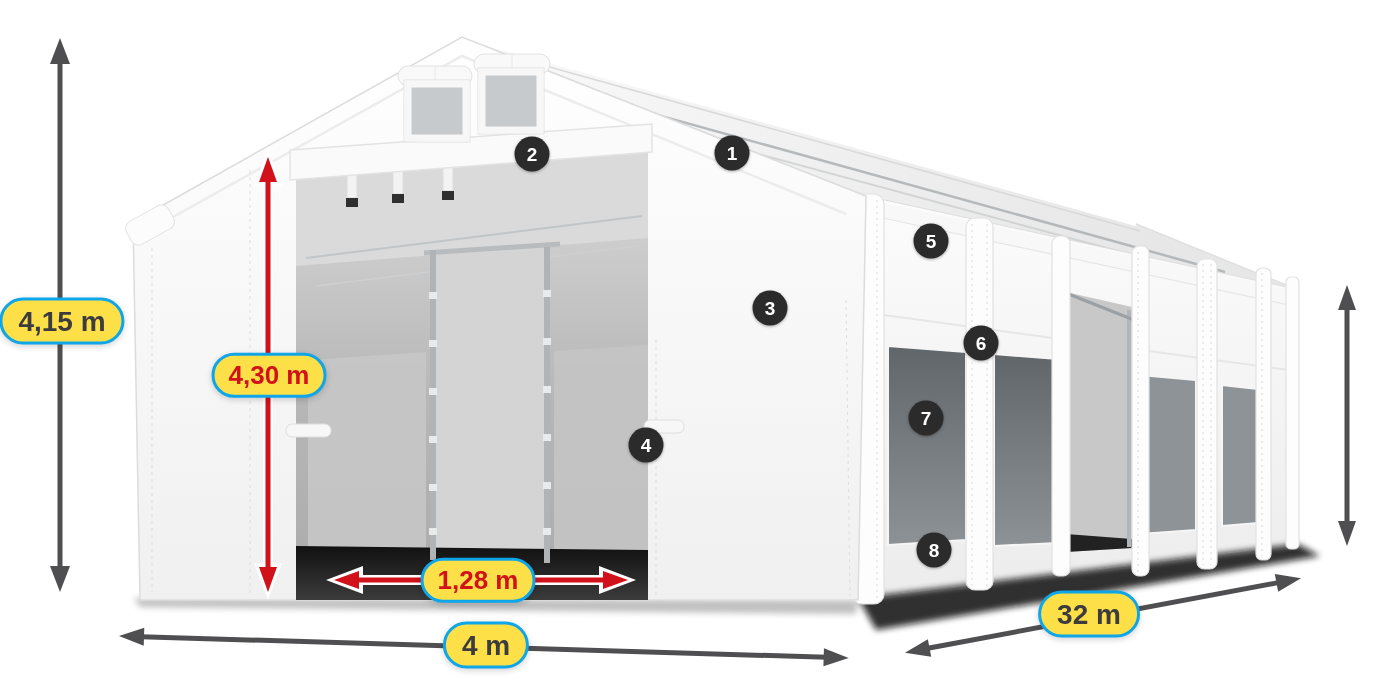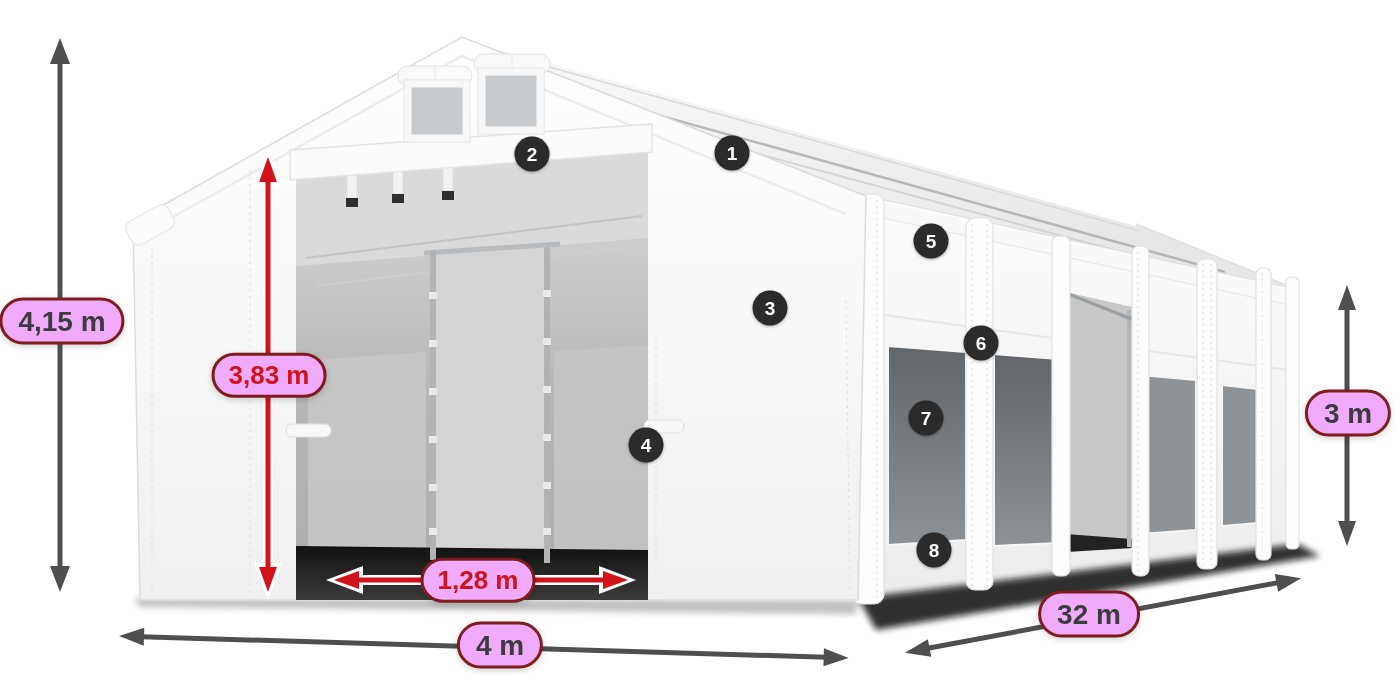--- a/index.html
+++ b/index.html
@@ -3,21 +3,21 @@
 <meta charset="utf-8">
 <style>
   html,body{margin:0;padding:0;background:#ffffff;}
   .stage{
     position:relative;width:1400px;height:700px;background:#ffffff;overflow:hidden;
     font-family:"Liberation Sans",sans-serif;
   }
   .art{position:absolute;left:0;top:0;width:1400px;height:700px;}
   .pill{
     position:absolute;transform:translate(-50%,-50%);
-    background:#f0abfc;border:3px solid #7f1d1d;border-radius:28px;
+    background:#fde047;border:3px solid #0ea5e9;border-radius:28px;
     padding:3px 16px;font-weight:bold;font-size:28px;color:#3c3c3e;
     box-shadow:0 2px 6px rgba(0,0,0,0.18);white-space:nowrap;line-height:1.25;
     z-index:5;
   }
   .pill.red{color:#d2121a;font-size:26px;padding:3px 14px;}
   .badge{
     position:absolute;transform:translate(-50%,-50%);
     width:35px;height:35px;border-radius:50%;background:#2b2b2b;
     color:#ffffff;font-weight:bold;font-size:19px;
     display:flex;align-items:center;justify-content:center;
@@ -229,25 +229,24 @@
         <polygon points="1347,277 1333,314 1361,314" fill="#ffffff"></polygon>
         <polygon points="1347,554 1333,517 1361,517" fill="#ffffff"></polygon>
         <line x1="1347" y1="307" x2="1347" y2="524" stroke="#4f4f51" stroke-width="5"></line>
         <polygon points="1347,285 1338,310 1356,310" fill="#4f4f51"></polygon>
         <polygon points="1347,546 1338,521 1356,521" fill="#4f4f51"></polygon>
       </g>
     </g>
   </svg>
 
   <div class="pill" style="left:62px;top:321px">4,15 m</div>
-  <div class="pill red" style="left:269px;top:375px">3,83 m</div>
+  <div class="pill red" style="left:269px;top:375px">4,30 m</div>
   <div class="pill red" style="left:478px;top:580px">1,28 m</div>
-  <div class="pill" style="left:500px;top:645px">4 m</div>
+  <div class="pill" style="left:486px;top:645px">4 m</div>
   <div class="pill" style="left:1089px;top:614px">32 m</div>
-  <div class="pill" style="left:1348px;top:413px">3 m</div>
 
   <div class="badge" style="left:732px;top:153px">1</div>
   <div class="badge" style="left:532px;top:154px">2</div>
   <div class="badge" style="left:770px;top:308px">3</div>
   <div class="badge" style="left:646px;top:445px">4</div>
   <div class="badge" style="left:931px;top:241px">5</div>
   <div class="badge" style="left:981px;top:343px">6</div>
   <div class="badge" style="left:926px;top:418px">7</div>
   <div class="badge" style="left:934px;top:550px">8</div>
 

